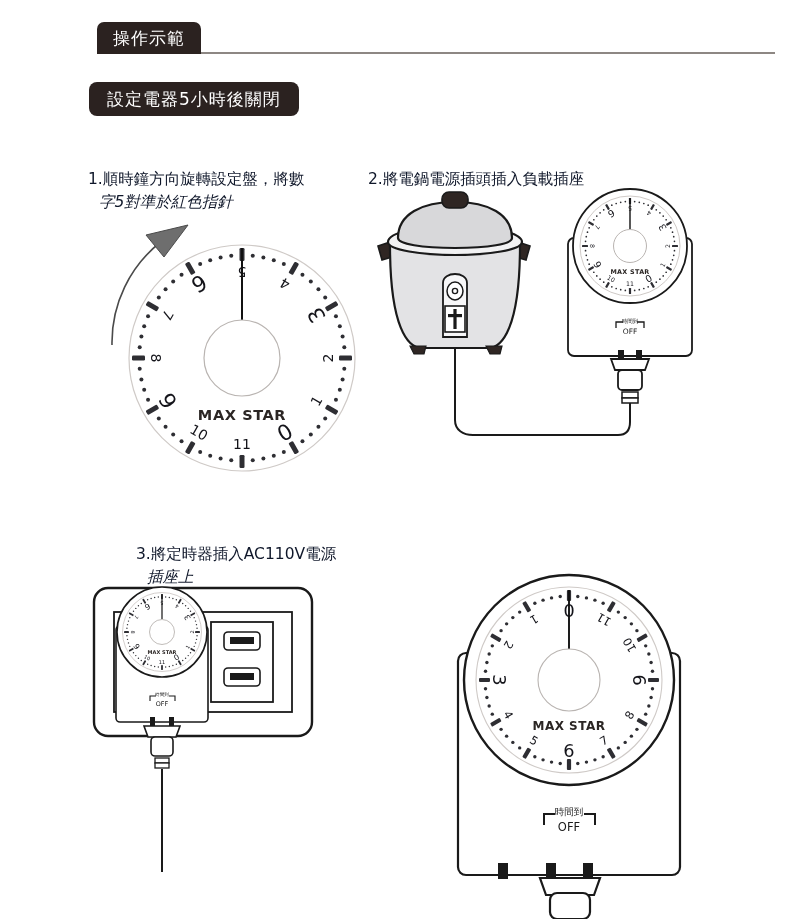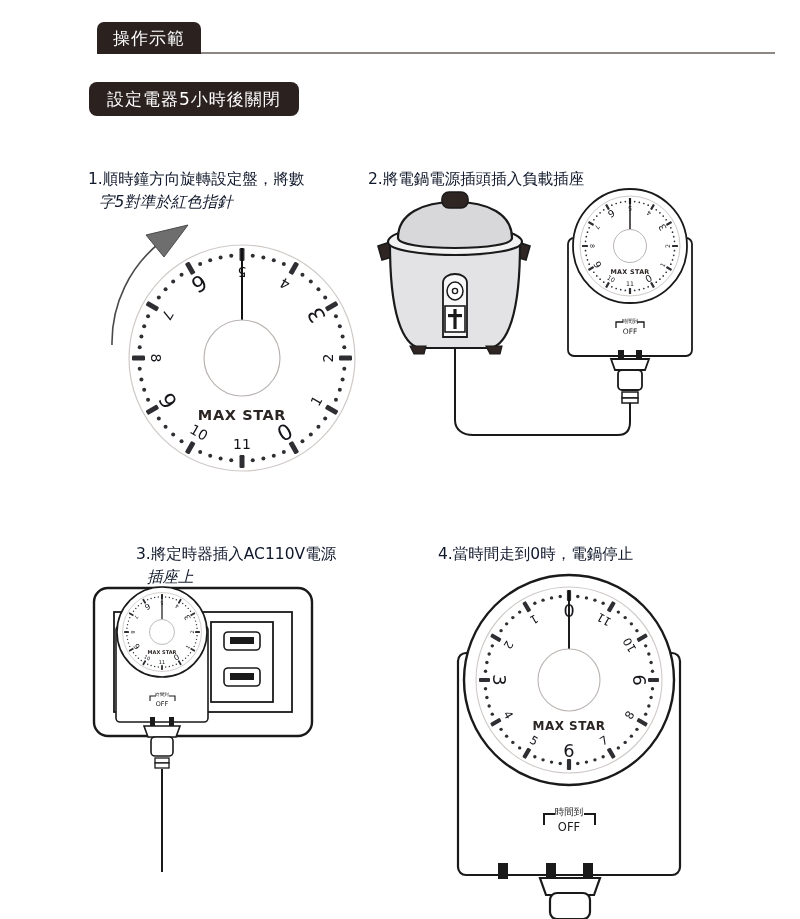--- a/index.html
+++ b/index.html
@@ -97,21 +97,20 @@
   <span class="cap-indent">字5對準於紅色指針</span>
 </div>
 <div class="step-caption" id="cap-2">
   <span>2.將電鍋電源插頭插入負載插座</span>
 </div>
 <div class="step-caption" id="cap-3">
   <span>3.將定時器插入AC110V電源</span>
   <span class="cap-indent">插座上</span>
 </div>
 <div class="step-caption" id="cap-4">
-  <span>4.當時間走到0時，電鍋停止</span>
 </div>
 
 <div class="stage" id="stage-1">
   <svg width="265" height="290" viewBox="0 0 265 290">
 
     <g>
       <path d="M2,150 A128,128 0 0 1 52,46" fill="none" stroke="#4a4a4a" stroke-width="1.6"></path>
       <polygon points="36,40 78,30 54,62" fill="#6e6e6e" stroke="#4a4a4a" stroke-width="1"></polygon>
     </g>
 

